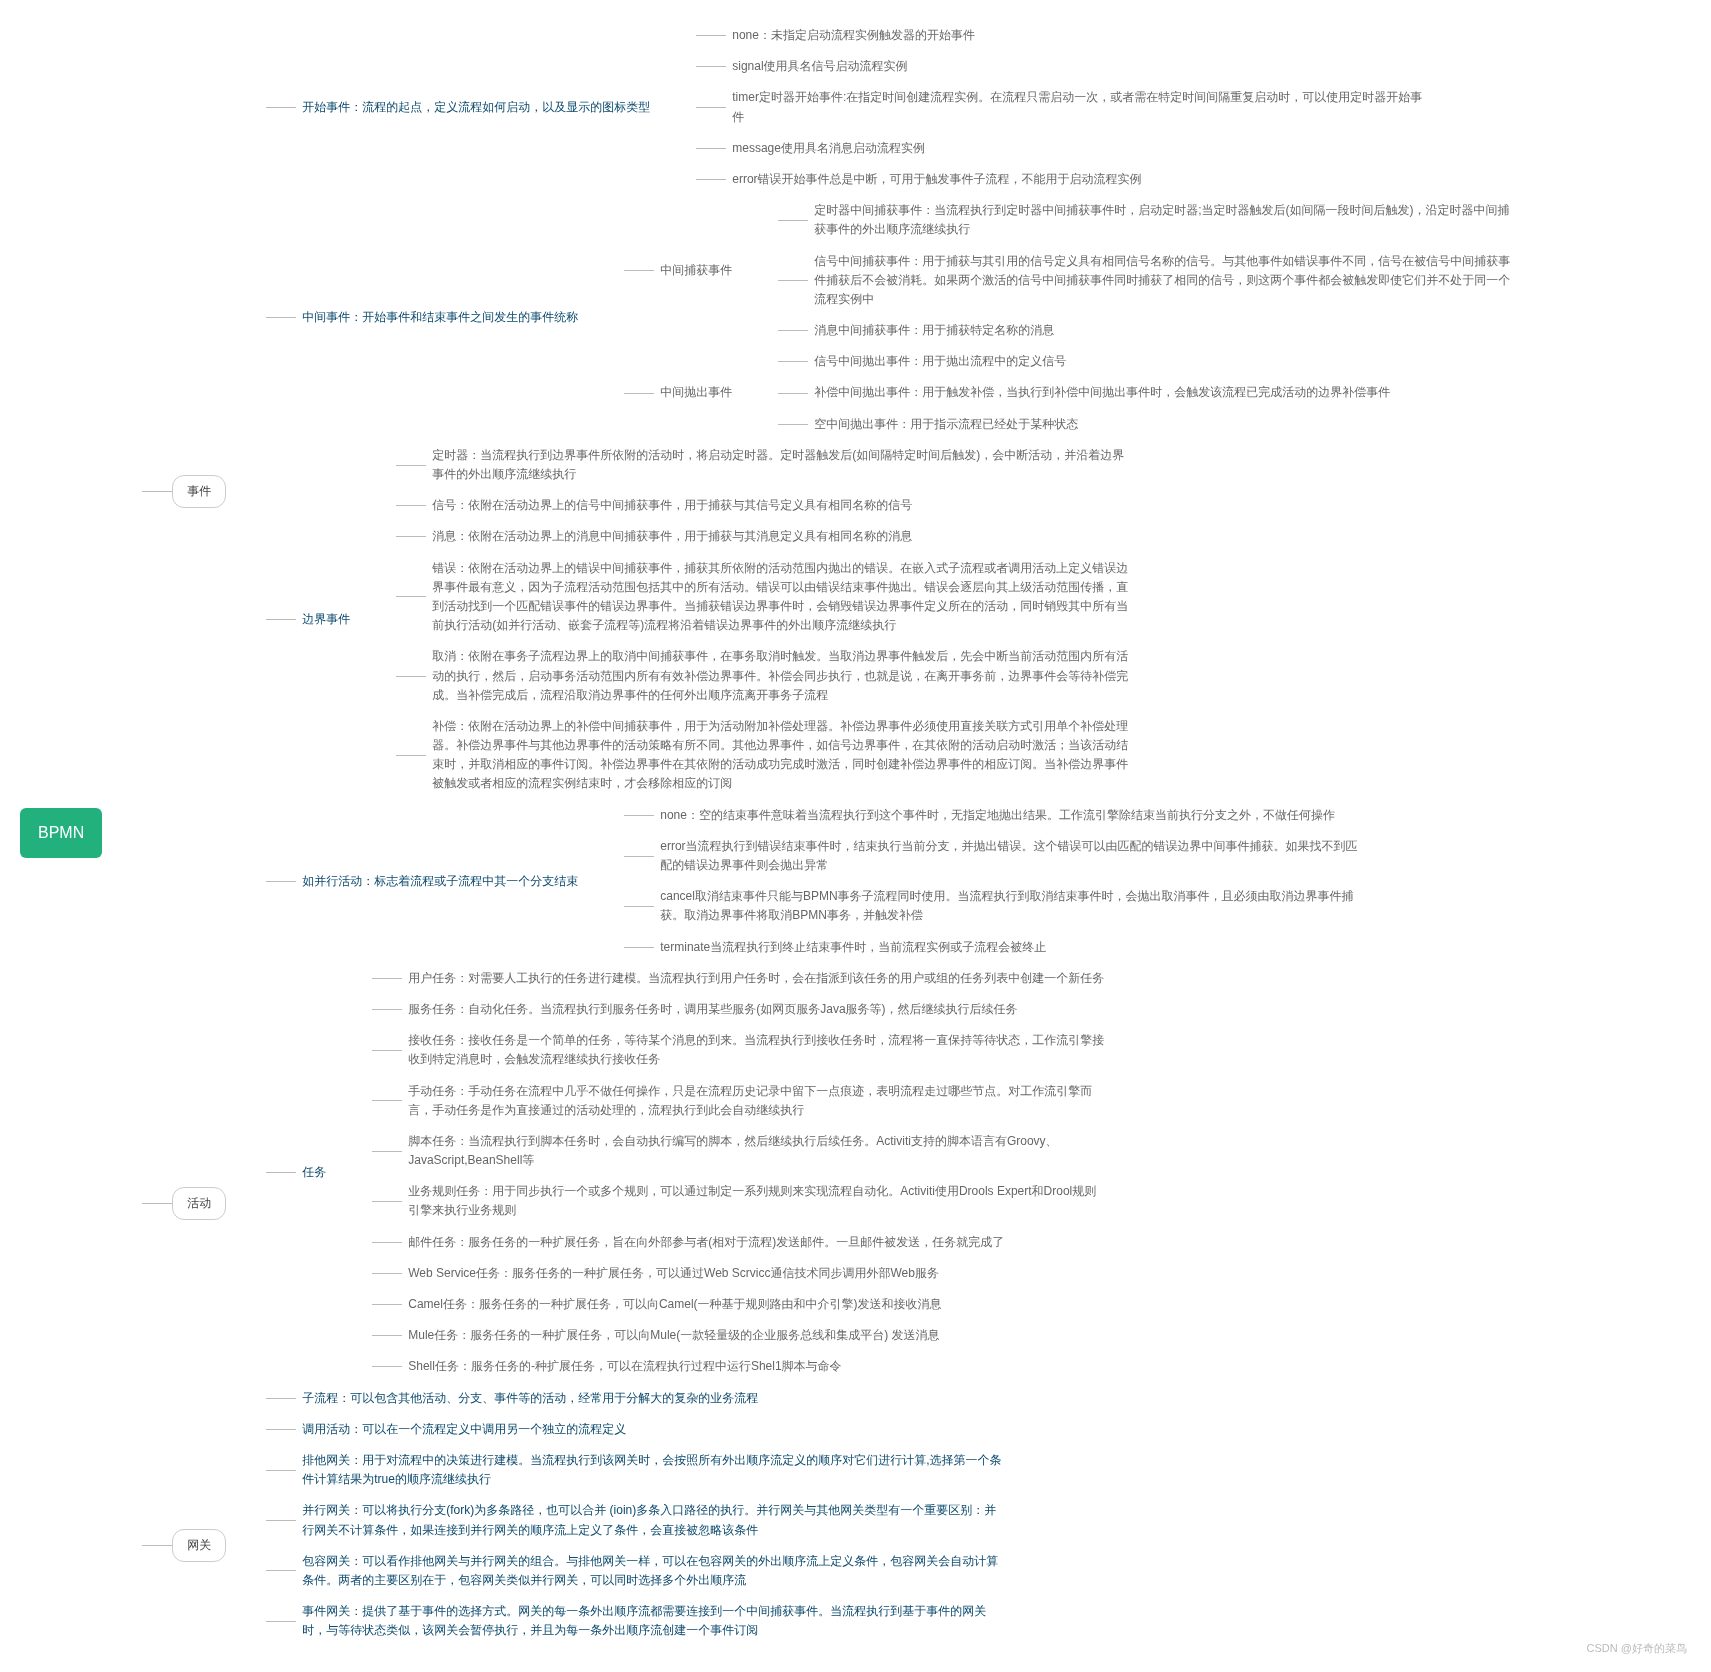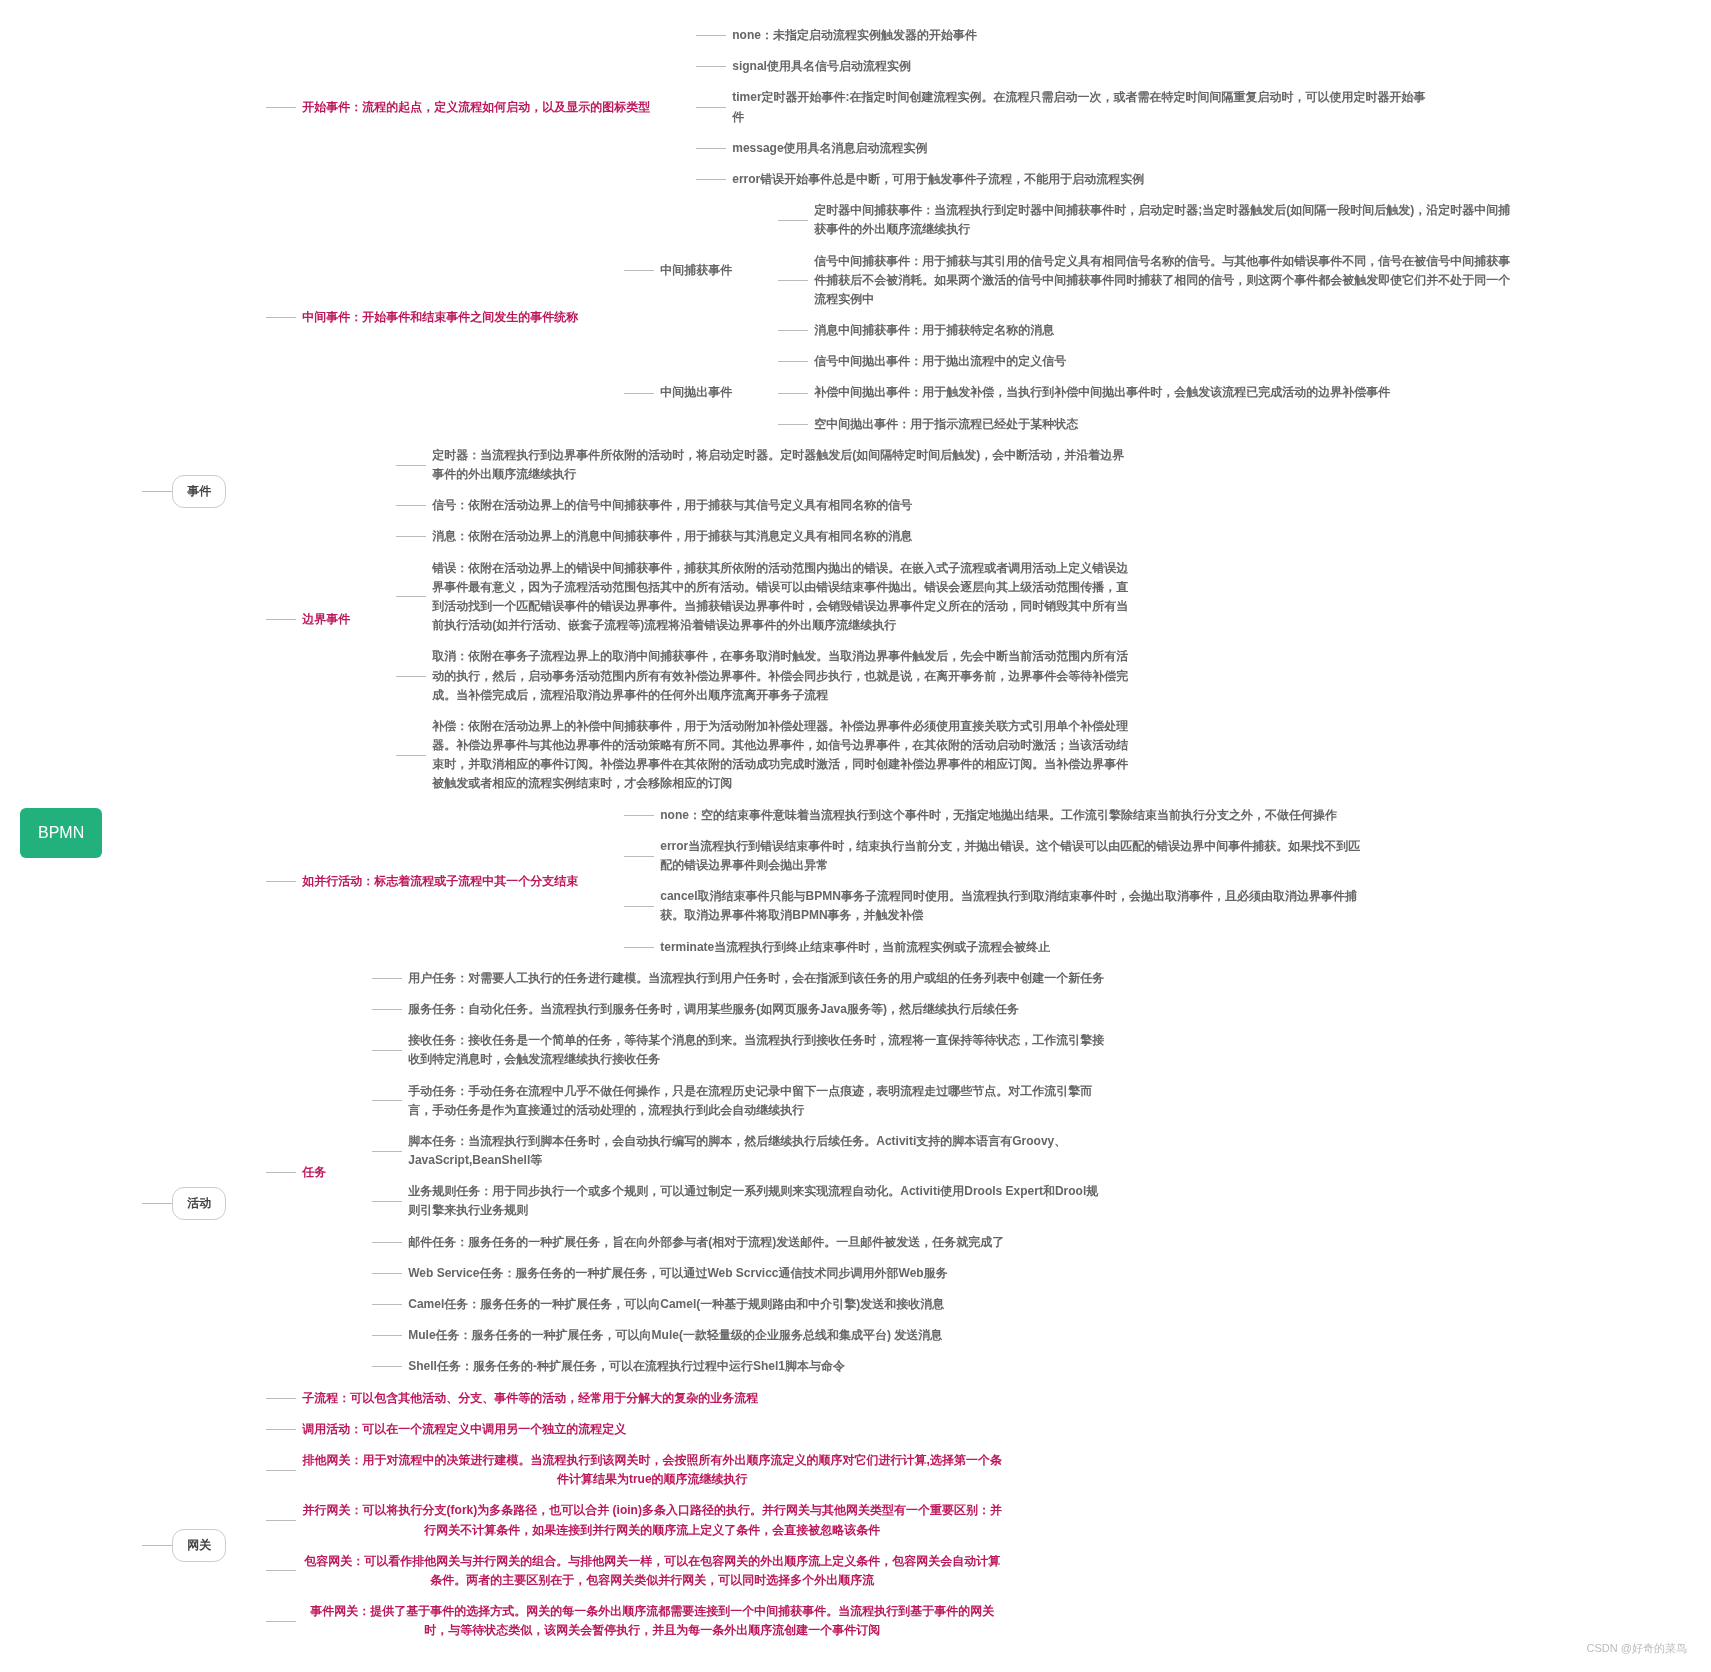--- a/index.html
+++ b/index.html
@@ -35,30 +35,29 @@
     display: flex;
     align-items: center;
     padding: 4px 0;
     position: relative;
   }
   .node-label {
     white-space: normal;
     line-height: 1.6;
     max-width: 700px;
     padding: 2px 6px;
-    font-weight: bold;
   }
   .l1 > .node-row > .node-label {
     border: 1px solid #ccc;
     border-radius: 12px;
     padding: 6px 14px;
     color: #444;
     max-width: none;
   }
-  .l2 .node-label { color: #be185d; text-align: center; }
+  .l2 .node-label { color: #0c4a6e; }
   .branch {
     display: flex;
     flex-direction: column;
   }
   .hline {
     width: 30px;
     height: 0;
     border-top: 1.5px solid #bbb;
     align-self: center;
   }

